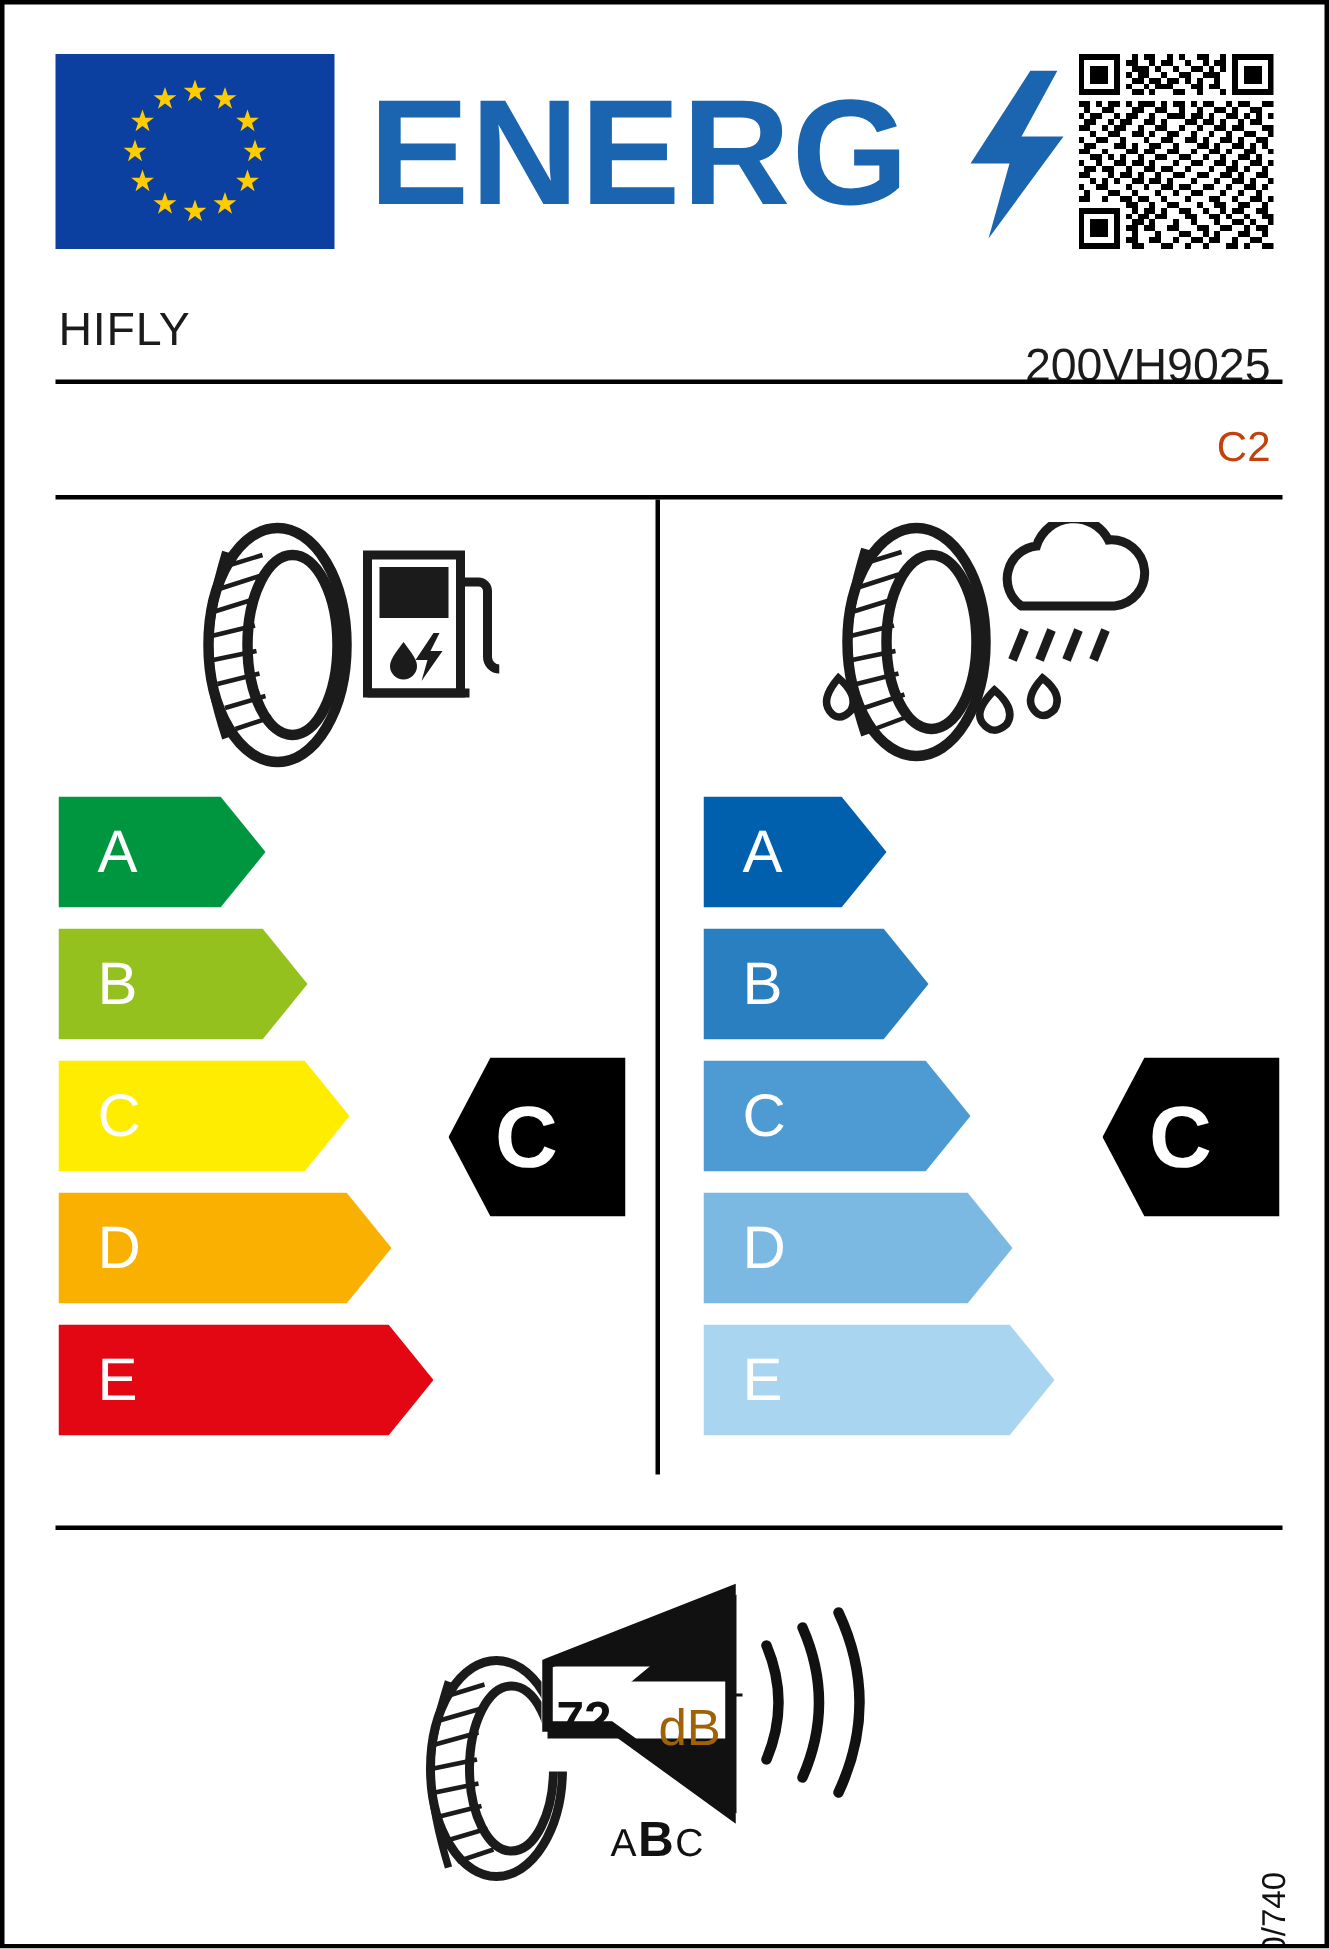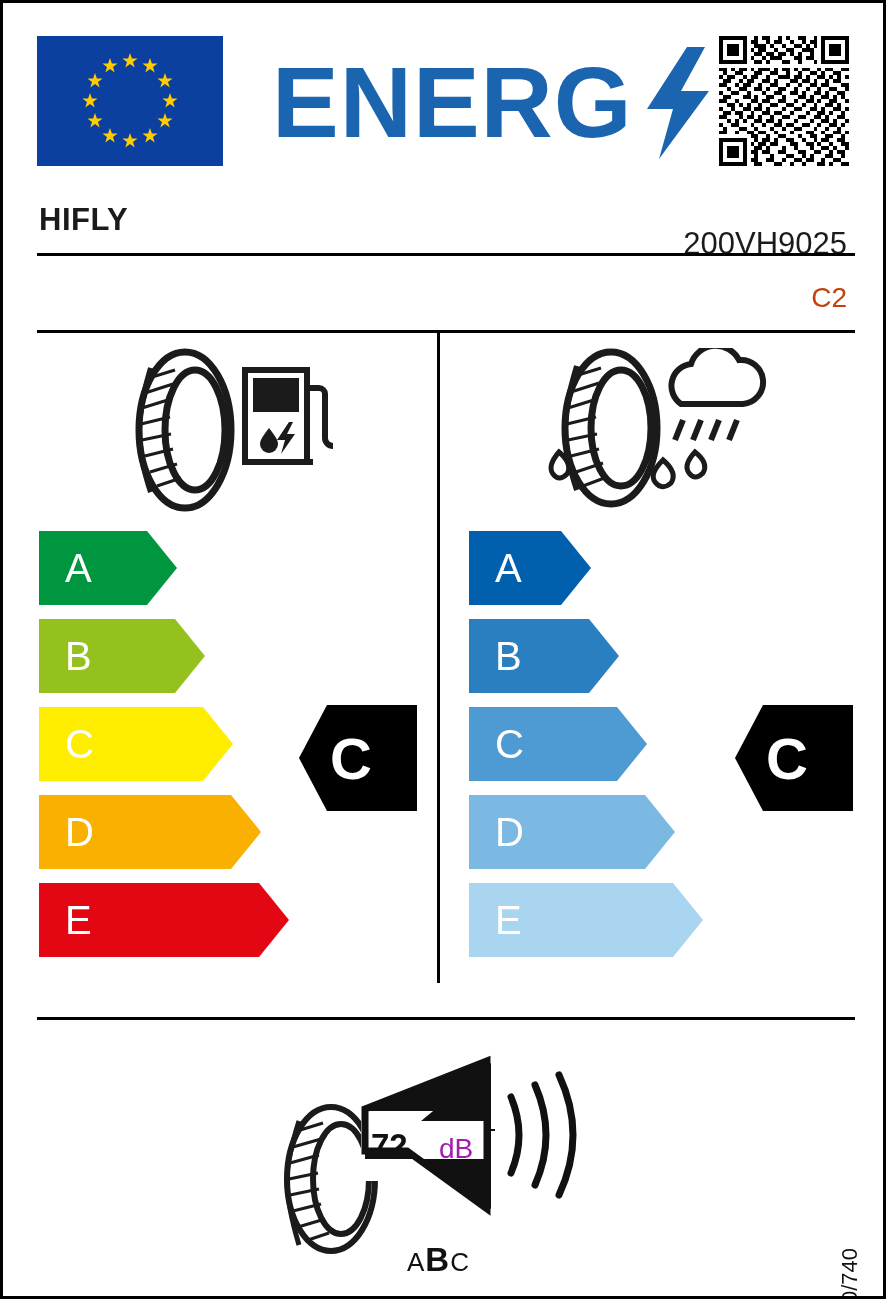--- a/index.html
+++ b/index.html
@@ -35,21 +35,20 @@
   .energy-word {
     position: absolute;
     left: 243px;
     top: 44px;
     font-size: 100px;
     font-weight: bold;
     letter-spacing: 1px;
     color: #1b64b0;
     line-height: 110px;
     font-family: "Liberation Sans", sans-serif;
-    margin-left: 26px;
   }
   .energy-bolt {
     position: absolute;
     left: 640px;
     top: 44px;
     width: 70px;
     height: 112px;
   }
 
   .qr {
@@ -59,21 +58,21 @@
     width: 130px;
     height: 130px;
   }
 
   
   .brand {
     position: absolute;
     left: 36px;
     top: 199px;
     font-size: 31px;
-    font-weight: bold;
+    font-weight: normal;
     letter-spacing: 0.5px;
     color: #1b1b1b;
   }
   .code {
     position: absolute;
     right: 36px;
     top: 199px;
     font-size: 31px;
     color: #1b1b1b;
     text-align: right;
@@ -161,27 +160,27 @@
     left: 92px;
     top: 78px;
     font-size: 33px;
     font-weight: bold;
     color: #111;
   }
   .noise-dbunit {
     position: absolute;
     left: 160px;
     top: 84px;
-    font-size: 28px;
-    color: #a21caf;
+    font-size: 34px;
+    color: #a16207;
   }
   .noise-classes {
     position: absolute;
     left: 128px;
-    top: 192px;
+    top: 158px;
     font-size: 26px;
     color: #111;
     letter-spacing: 1px;
   }
   .noise-classes .sel {
     font-size: 33px;
     font-weight: bold;
   }
 
   .year {

